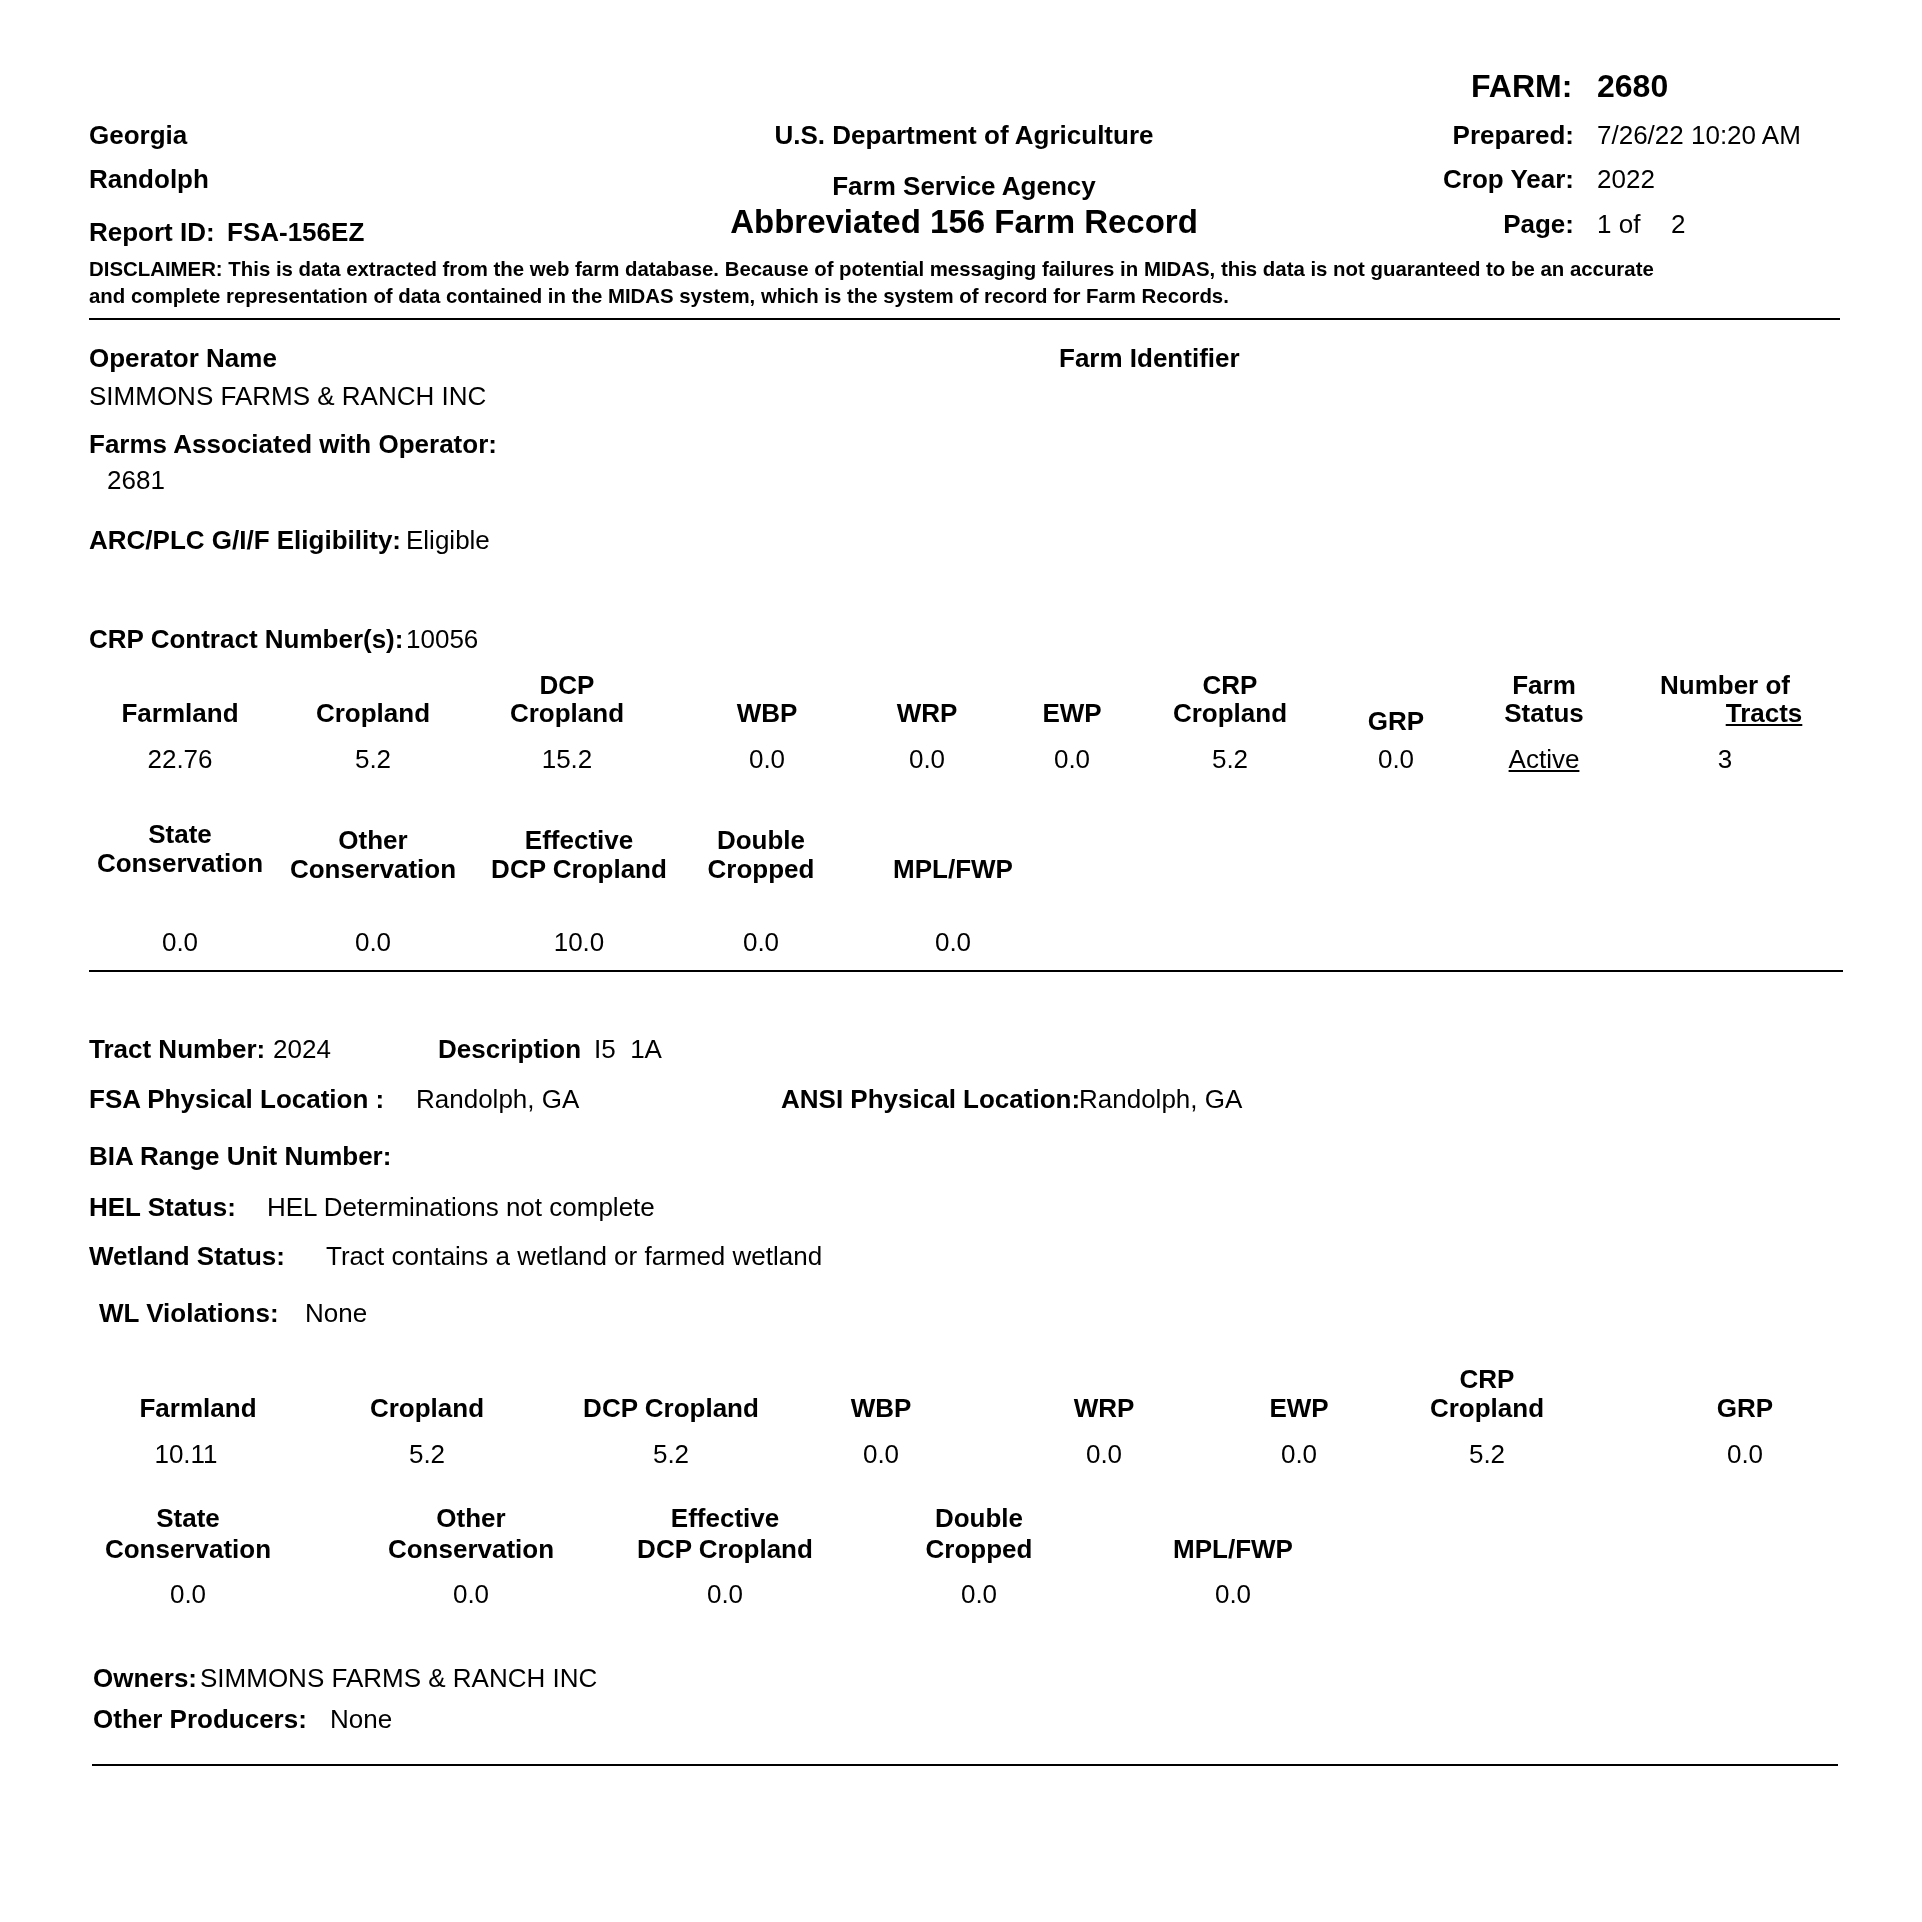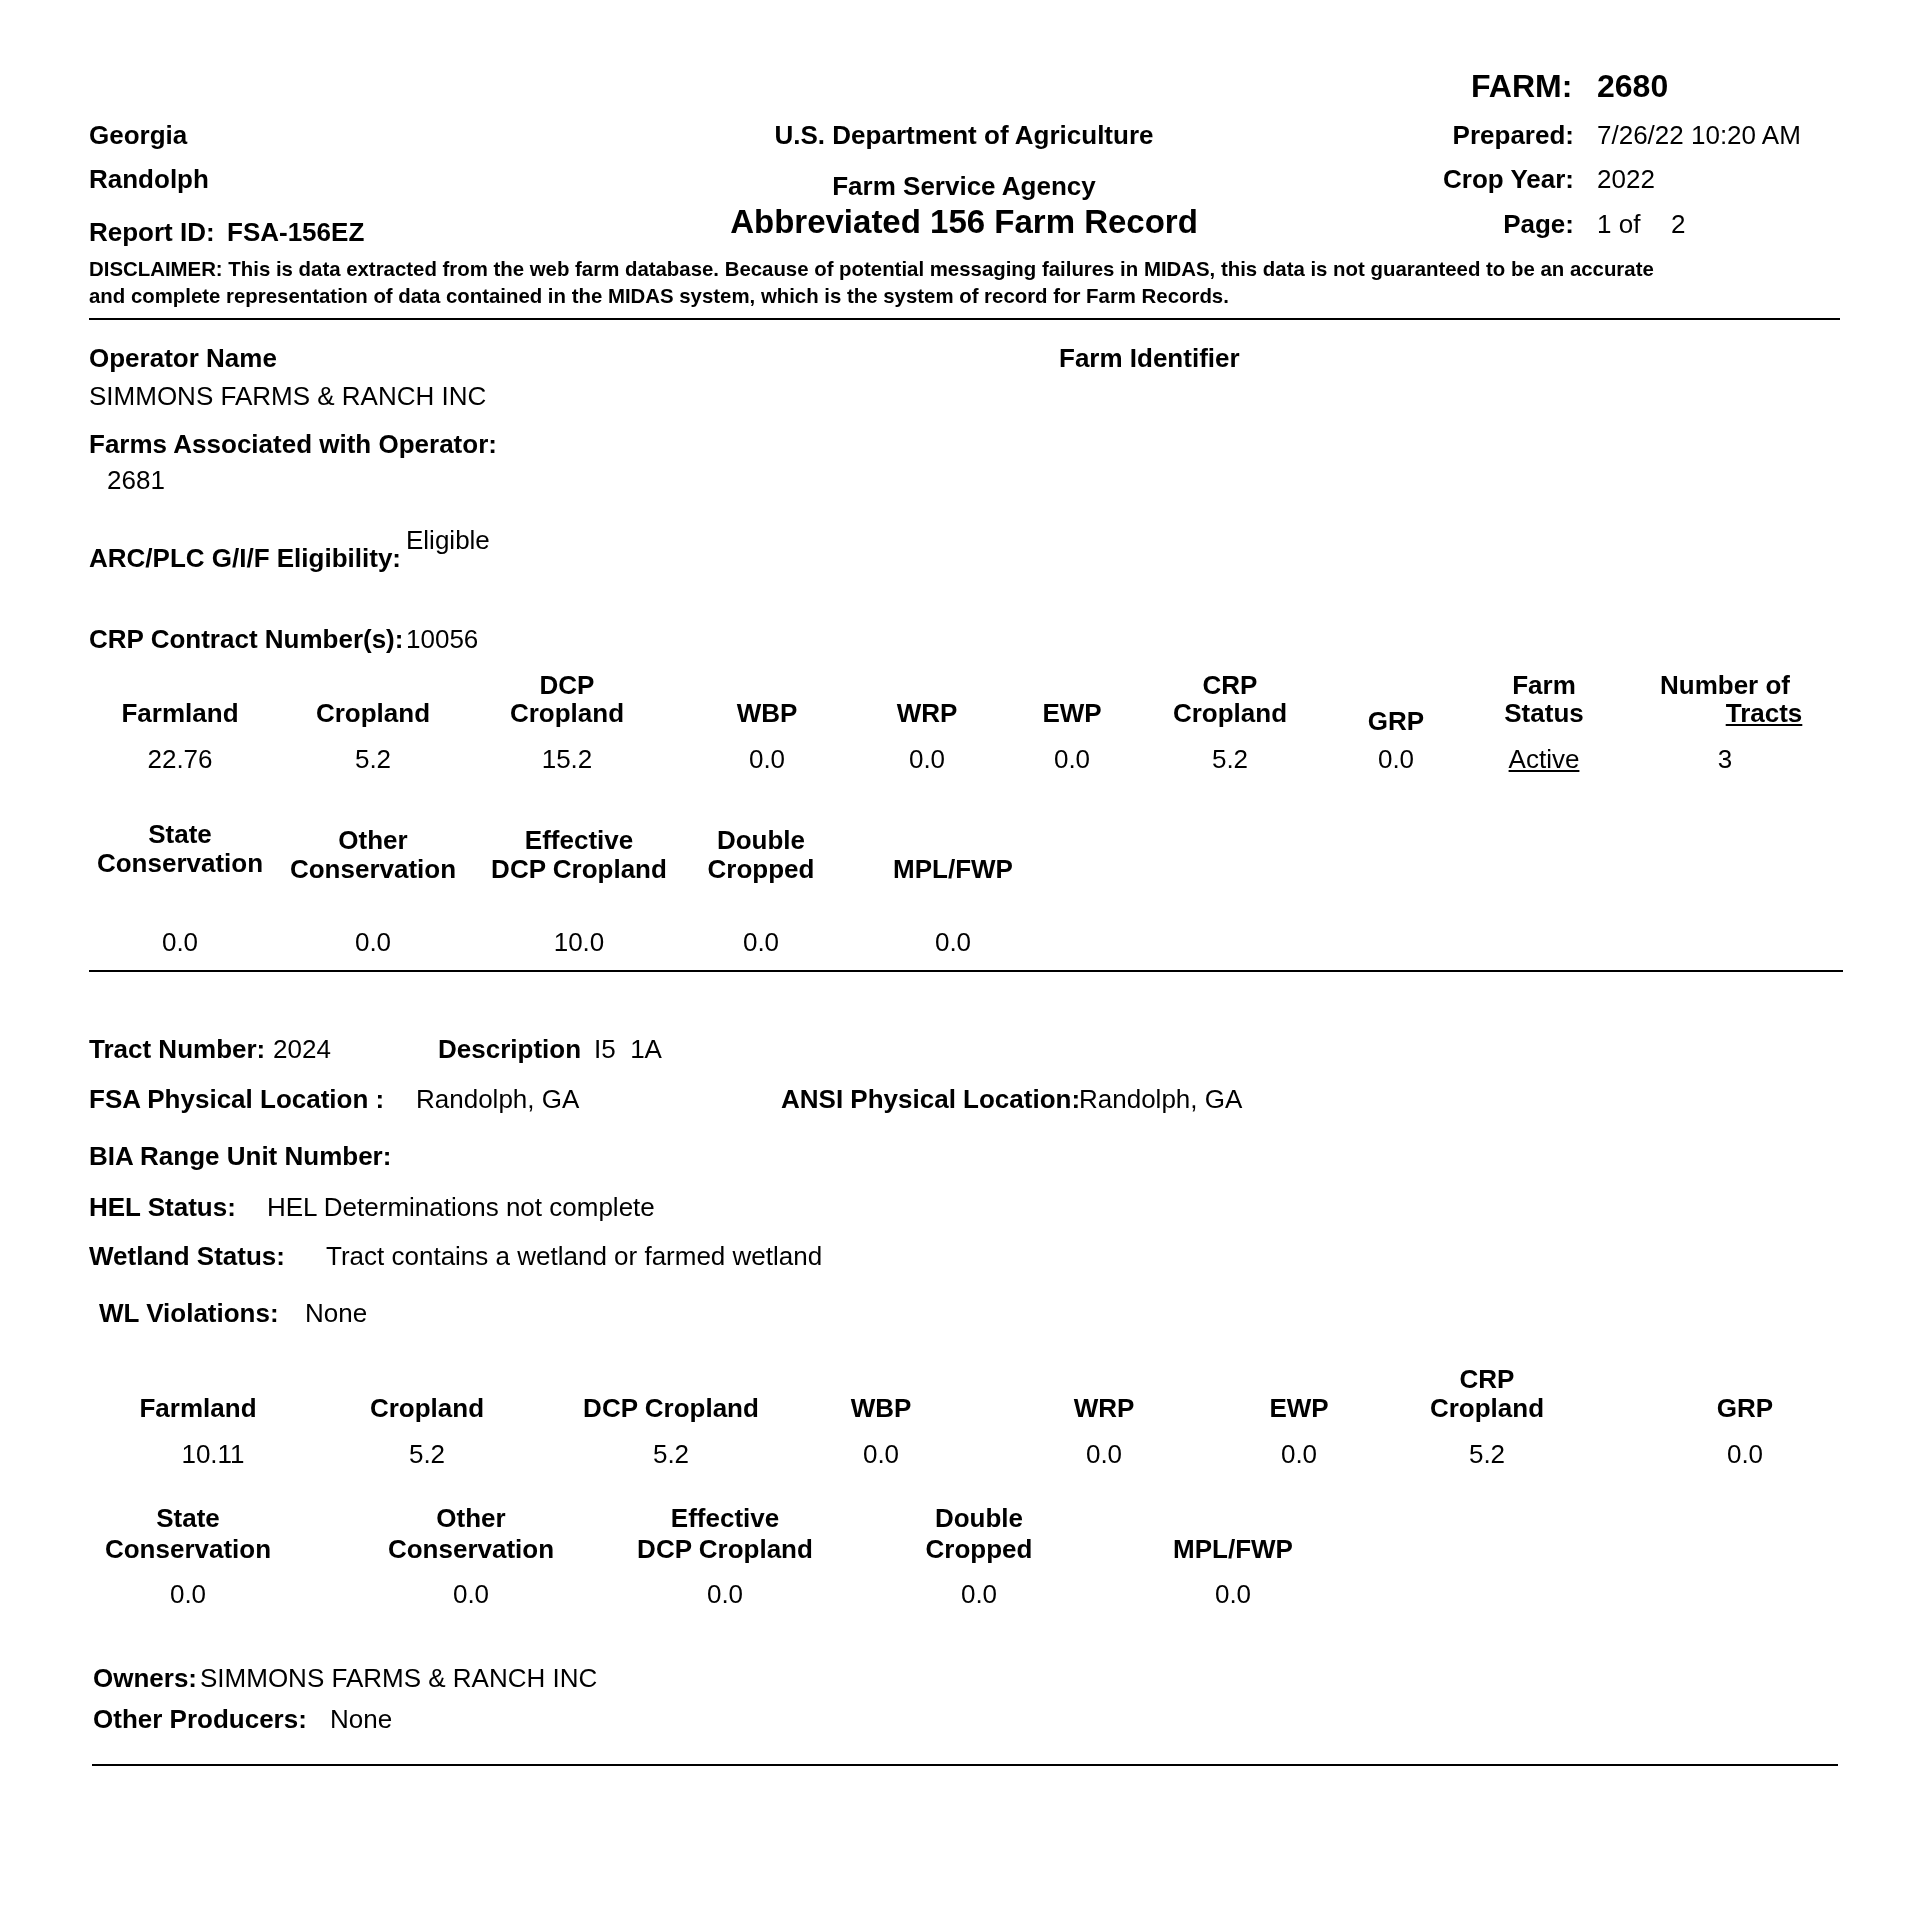--- a/index.html
+++ b/index.html
@@ -40,21 +40,21 @@
 
 <div class="a b f28" style="left:89px;top:258px;">DISCLAIMER:  This is data extracted from the web farm database.  Because of potential messaging failures in MIDAS, this data is not guaranteed to be an accurate</div>
 <div class="a b f28" style="left:89px;top:285px;">and complete representation of data contained in the MIDAS system, which is the system of record for Farm Records.</div>
 <div class="hr" style="left:89px;top:318px;width:1751px;"></div>
 
 <div class="a b f34" style="left:89px;top:344px;">Operator Name</div>
 <div class="a b f34" style="left:1059px;top:344px;">Farm Identifier</div>
 <div class="a f34" style="left:89px;top:382px;">SIMMONS FARMS &amp; RANCH INC</div>
 <div class="a b f34" style="left:89px;top:430px;">Farms Associated with Operator:</div>
 <div class="a f34" style="left:107px;top:466px;">2681</div>
-<div class="a b f34" style="left:89px;top:544px;">ARC/PLC G/I/F Eligibility:</div>
+<div class="a b f34" style="left:89px;top:526px;">ARC/PLC G/I/F Eligibility:</div>
 <div class="a f34" style="left:406px;top:526px;">Eligible</div>
 <div class="a b f34" style="left:89px;top:625px;">CRP Contract Number(s):</div>
 <div class="a f34" style="left:406px;top:625px;">10056</div>
 
 <div id="ft1">
     <div class="a b f34 c" style="left: 180px; top: 671px;"></div>
     <div class="a b f34 c" style="left: 180px; top: 699px;">Farmland</div>
     <div class="a f34 c" style="left: 180px; top: 745px;">22.76</div>
     <div class="a b f34 c" style="left: 373px; top: 671px;"></div>
     <div class="a b f34 c" style="left: 373px; top: 699px;">Cropland</div>
@@ -121,21 +121,21 @@
 
 <div class="a b f34" style="left:89px;top:1242px;">Wetland Status:</div>
 <div class="a f34" style="left:326px;top:1242px;">Tract contains a wetland or farmed wetland</div>
 
 <div class="a b f34" style="left:99px;top:1299px;">WL Violations:</div>
 <div class="a f34" style="left:305px;top:1299px;">None</div>
 
 <div id="tt1">
     <div class="a b f34 c" style="left: 198px; top: 1365px;"></div>
     <div class="a b f34 c" style="left: 198px; top: 1394px;">Farmland</div>
-    <div class="a f34 c" style="left: 213px; top: 1440px;">10.11</div>
+    <div class="a f34 c" style="left: 186px; top: 1440px;">10.11</div>
     <div class="a b f34 c" style="left: 427px; top: 1365px;"></div>
     <div class="a b f34 c" style="left: 427px; top: 1394px;">Cropland</div>
     <div class="a f34 c" style="left: 427px; top: 1440px;">5.2</div>
     <div class="a b f34 c" style="left: 671px; top: 1365px;"></div>
     <div class="a b f34 c" style="left: 671px; top: 1394px;">DCP Cropland</div>
     <div class="a f34 c" style="left: 671px; top: 1440px;">5.2</div>
     <div class="a b f34 c" style="left: 881px; top: 1365px;"></div>
     <div class="a b f34 c" style="left: 881px; top: 1394px;">WBP</div>
     <div class="a f34 c" style="left: 881px; top: 1440px;">0.0</div>
     <div class="a b f34 c" style="left: 1104px; top: 1365px;"></div>

